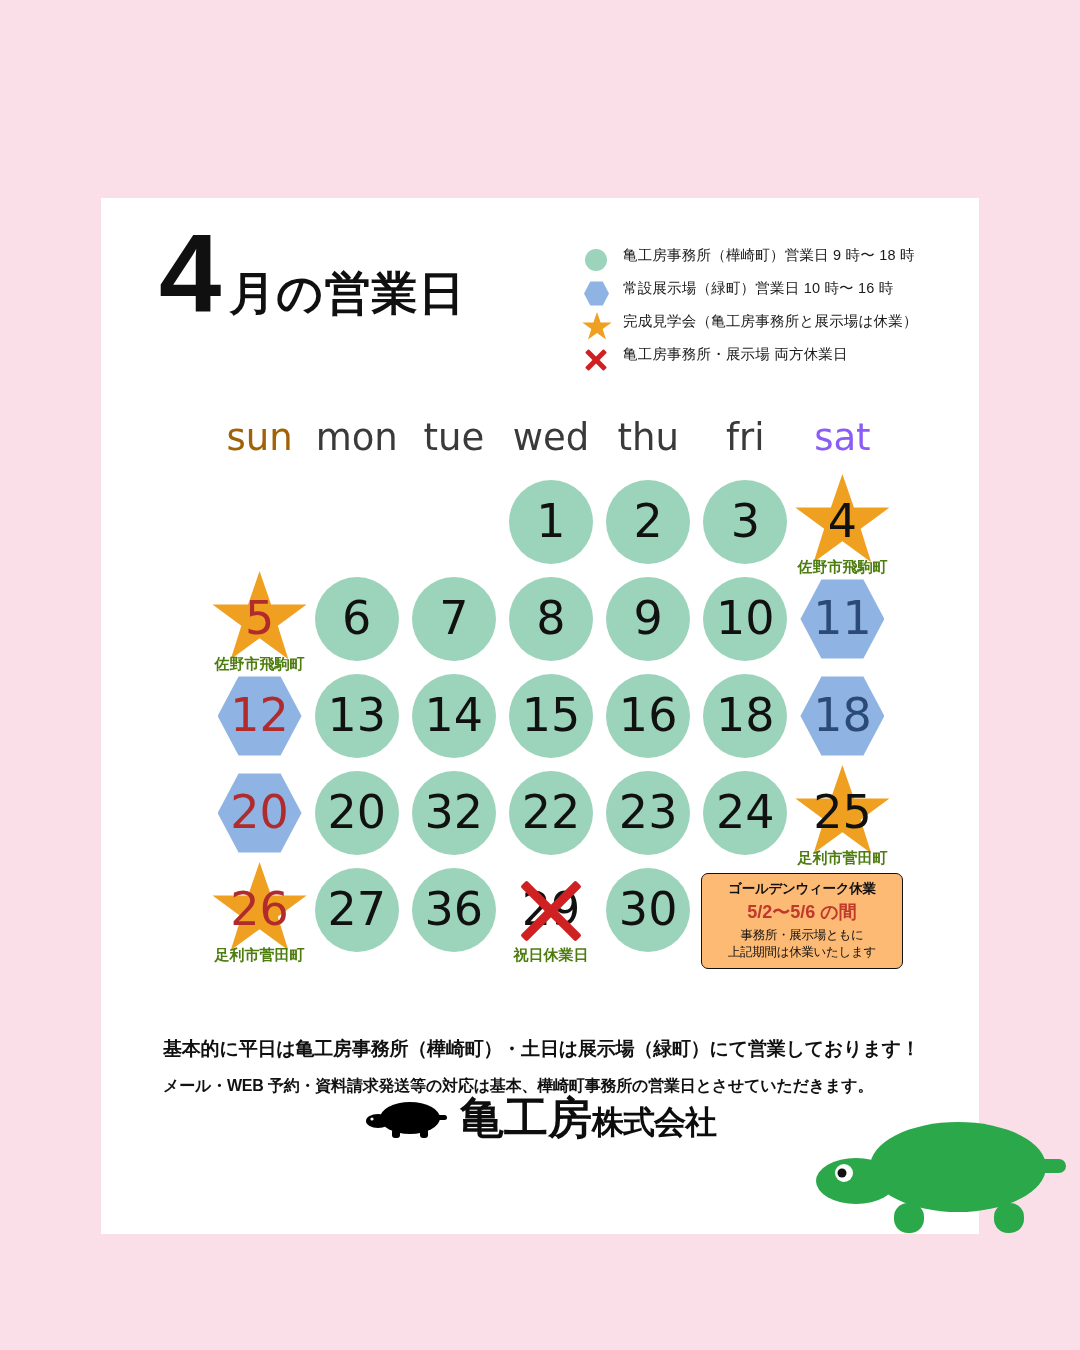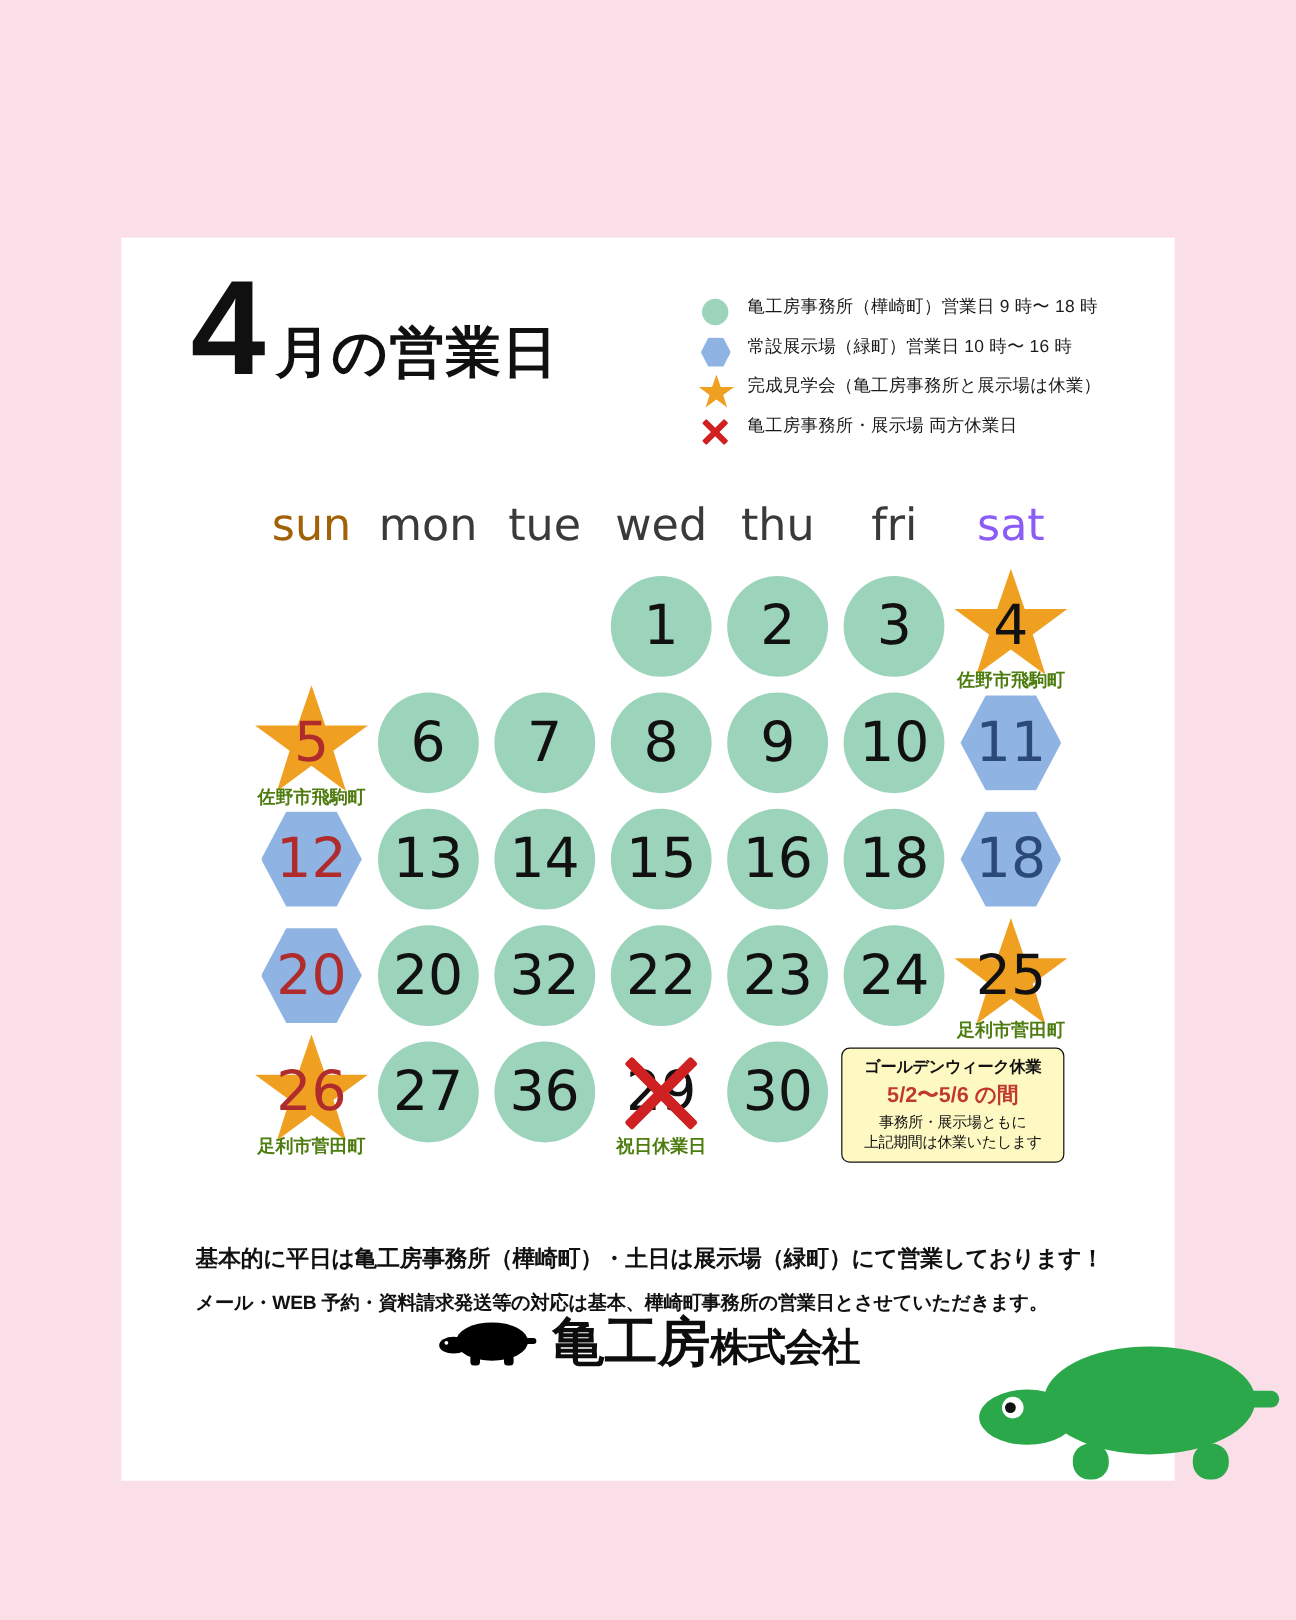--- a/index.html
+++ b/index.html
@@ -227,25 +227,25 @@
     border-radius: 2px;
   }
   .xmark:before { transform: translateX(-50%) rotate(45deg); }
   .xmark:after  { transform: translateX(-50%) rotate(-45deg); }
 
   
   .gw-box {
     position: absolute;
     left: 600px;
     top: 675px;
-    width: 186px;
+    width: 202px;
     height: 96px;
     border: 1.6px solid #111;
     border-radius: 7px;
-    background: #fef9c3;
+    background: #fdba74;
     text-align: center;
     padding-top: 6px;
     box-sizing: border-box;
     z-index: 6;
   }
   .gw-l1 { font-size: 13.5px; color: #111; font-weight: bold; letter-spacing: -0.3px;}
   .gw-l2 { font-size: 18px; color: #c0392b; font-weight: bold; margin-top: 2px; }
   .gw-l3 { font-size: 12.5px; color: #111; margin-top: 3px; letter-spacing: -0.3px;}
   .gw-l4 { font-size: 12.5px; color: #111; letter-spacing: -0.3px; font-family: Liberation Mono, monospace;}
 

